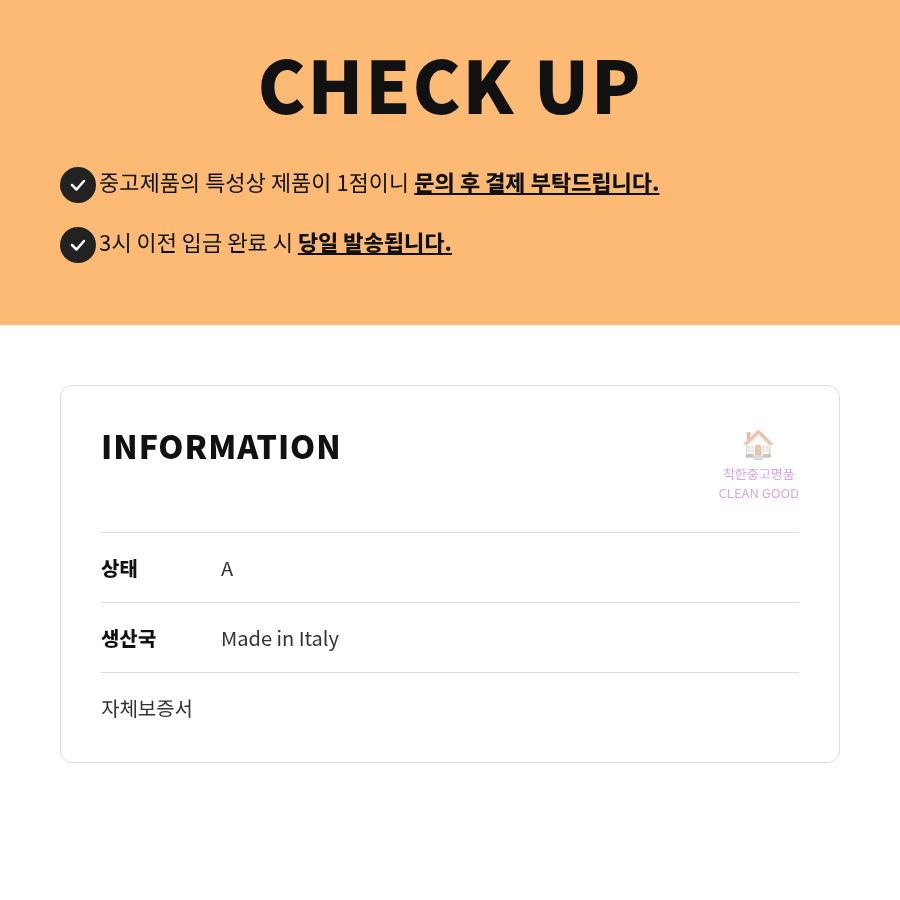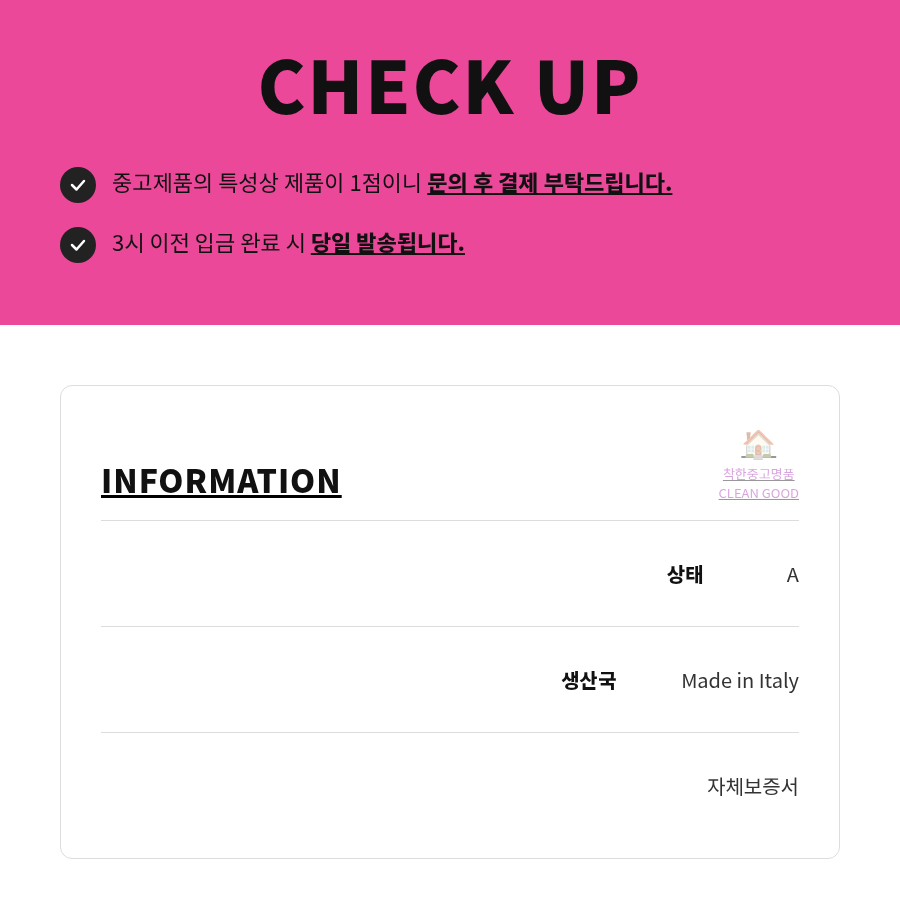--- a/index.html
+++ b/index.html
@@ -9,38 +9,38 @@
     }
 
     body {
       width: 900px;
       min-height: 900px;
       background-color: #ffffff;
       font-family: -apple-system, BlinkMacSystemFont, 'Apple SD Gothic Neo', 'Noto Sans KR', sans-serif;
     }
 
     .top-section {
-      background-color: #ec4899;
+      background-color: #fdba74;
       padding: 20px 60px 40px 60px;
     }
 
     .main-title {
       text-align: center;
       font-size: 72px;
       font-weight: 900;
       color: #111111;
       letter-spacing: 2px;
       padding: 10px 0 30px 0;
     }
 
     .check-item {
       display: flex;
       align-items: flex-start;
       margin-bottom: 22px;
-      gap: 16px;
+      gap: 3px;
     }
 
     .check-icon {
       width: 36px;
       height: 36px;
       background-color: #222222;
       border-radius: 50%;
       display: flex;
       align-items: center;
       justify-content: center;
@@ -72,23 +72,22 @@
     .info-card {
       border: 1.5px solid #dddddd;
       border-radius: 12px;
       padding: 36px 40px 20px 40px;
       position: relative;
     }
 
     .info-header {
       display: flex;
       justify-content: space-between;
-      align-items: flex-end;
-      margin-bottom: 18px;
-      text-decoration: underline;
+      align-items: flex-start;
+      margin-bottom: 30px;
     }
 
     .info-title {
       font-size: 32px;
       font-weight: 900;
       color: #111111;
       letter-spacing: 1px;
     }
 
     .watermark {
@@ -106,22 +105,21 @@
     .watermark-text {
       font-size: 13px;
       color: #a21caf;
       display: block;
     }
 
     .info-row {
       display: flex;
       align-items: center;
       border-top: 1px solid #dddddd;
-      padding: 38px 0;
-      justify-content: flex-end;
+      padding: 20px 0;
     }
 
     .info-label {
       font-size: 20px;
       font-weight: 800;
       color: #111111;
       width: 120px;
       flex-shrink: 0;
     }
 

